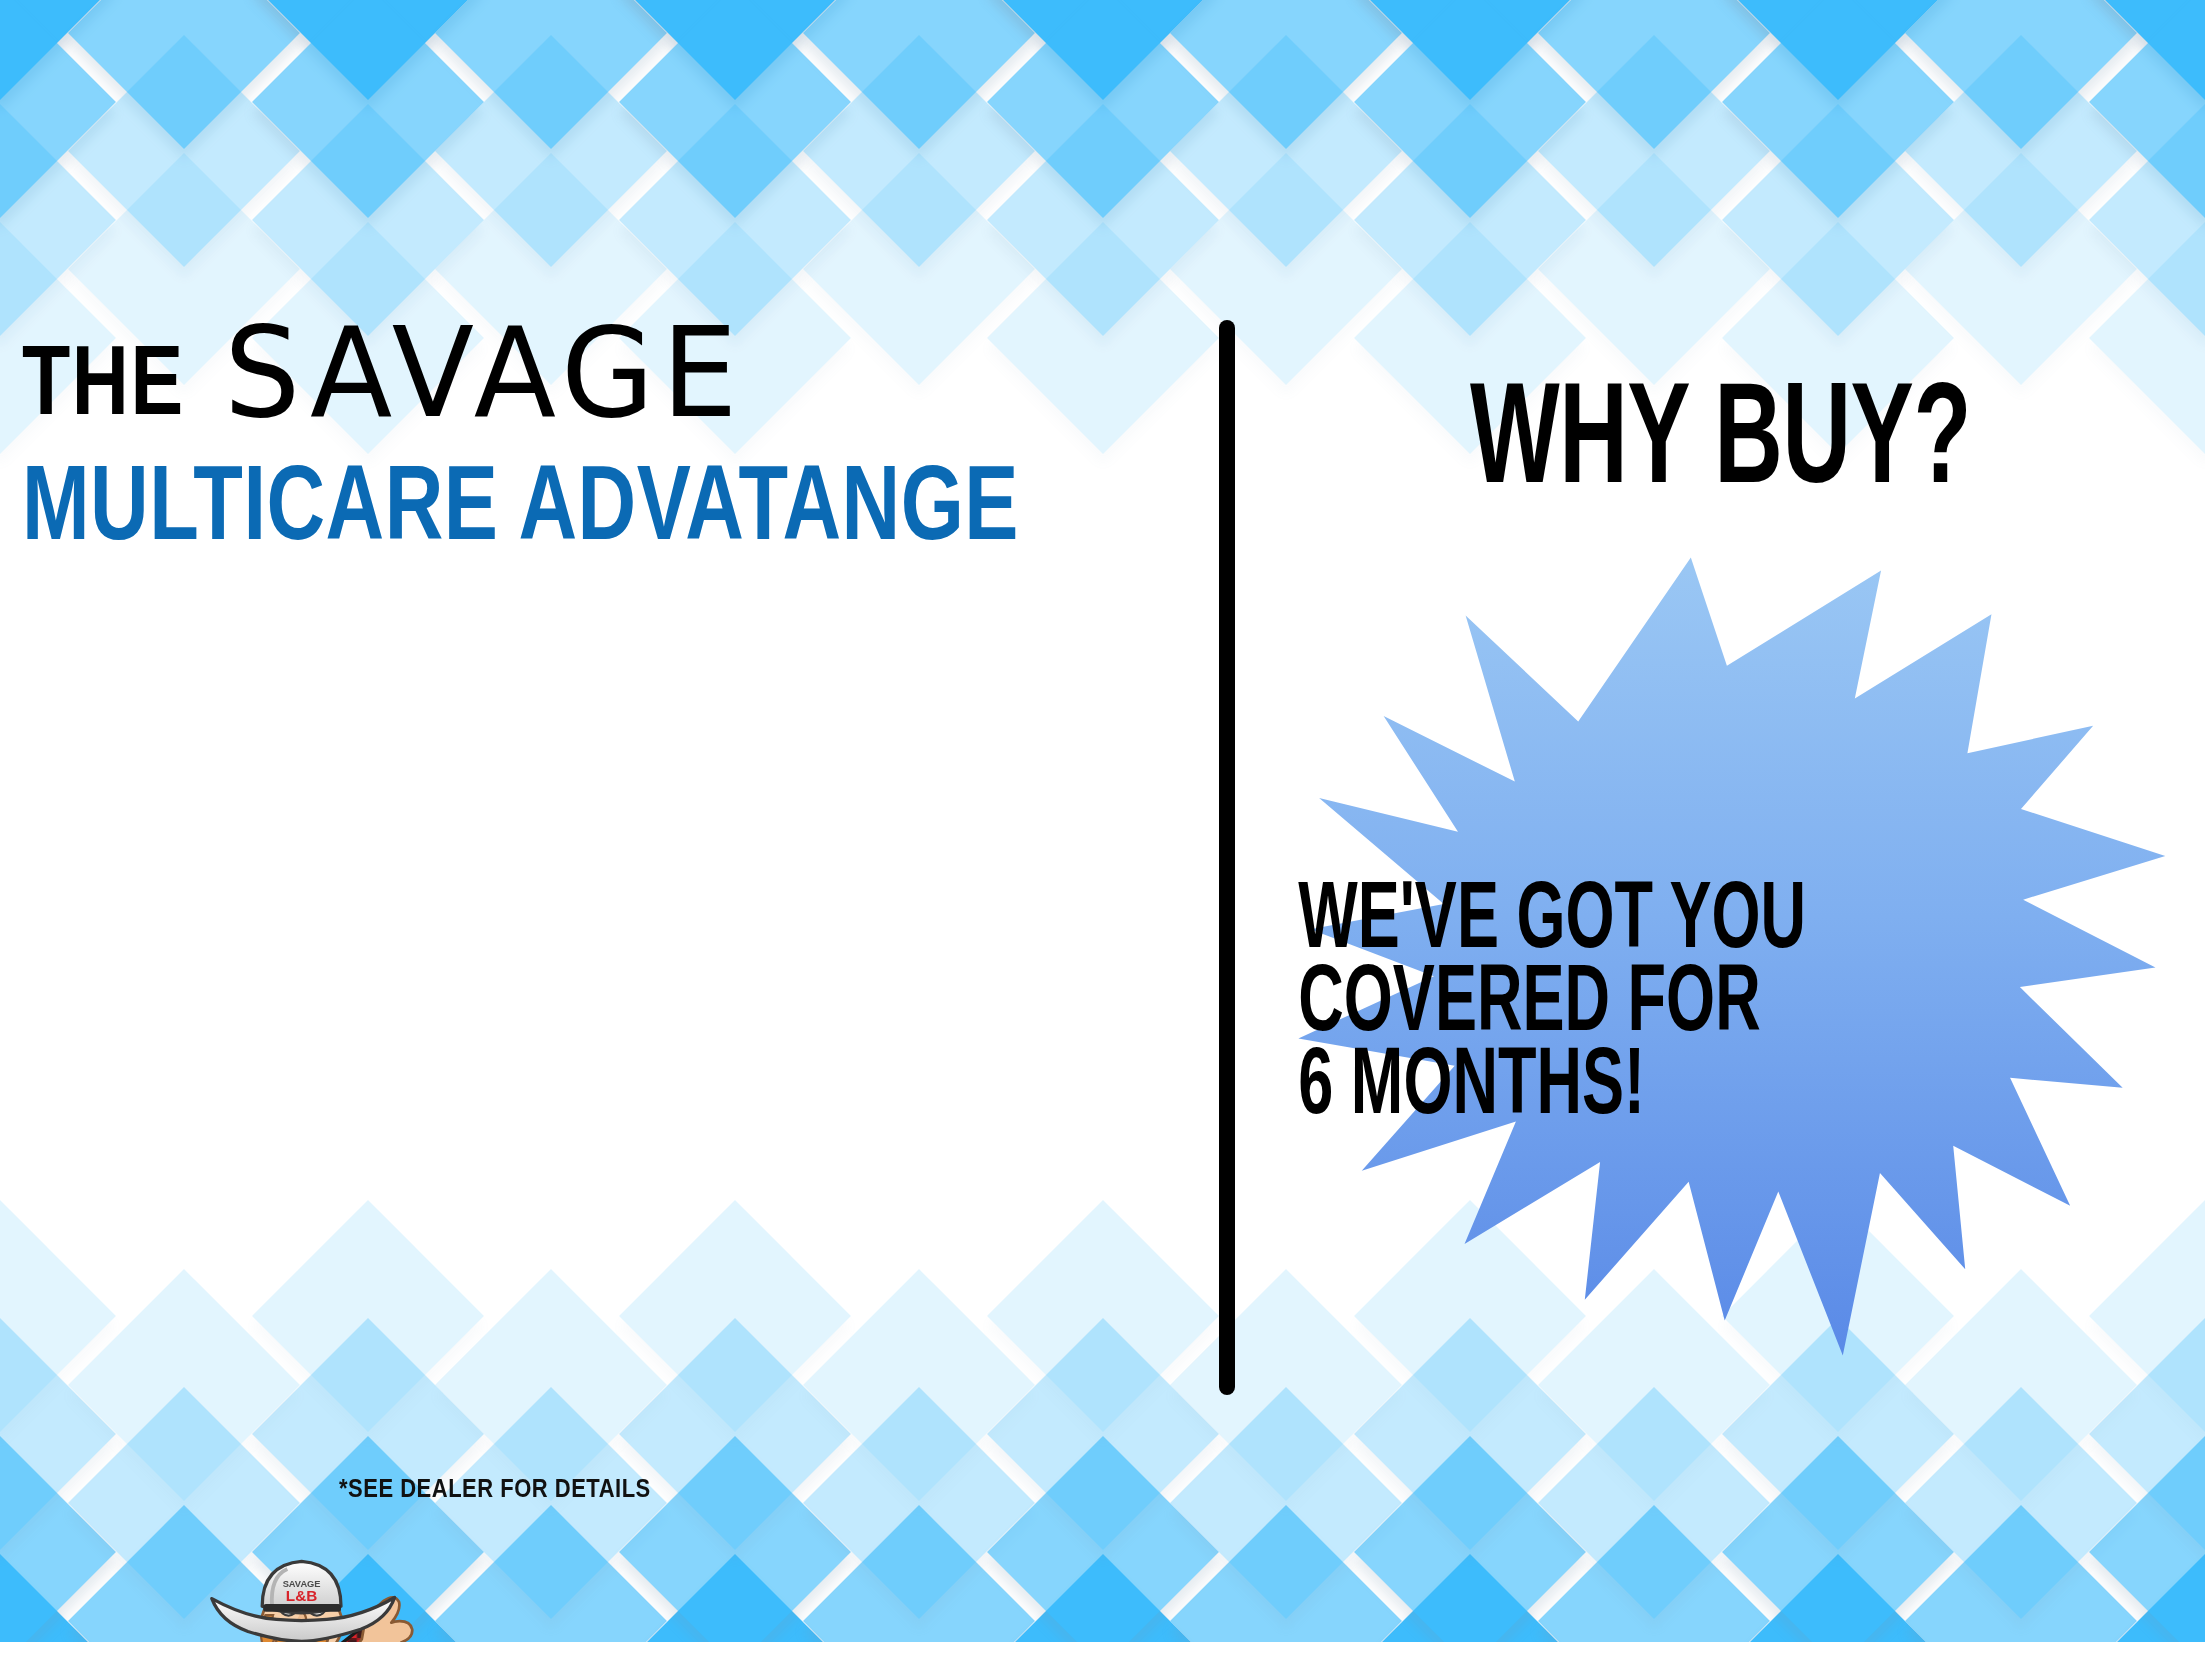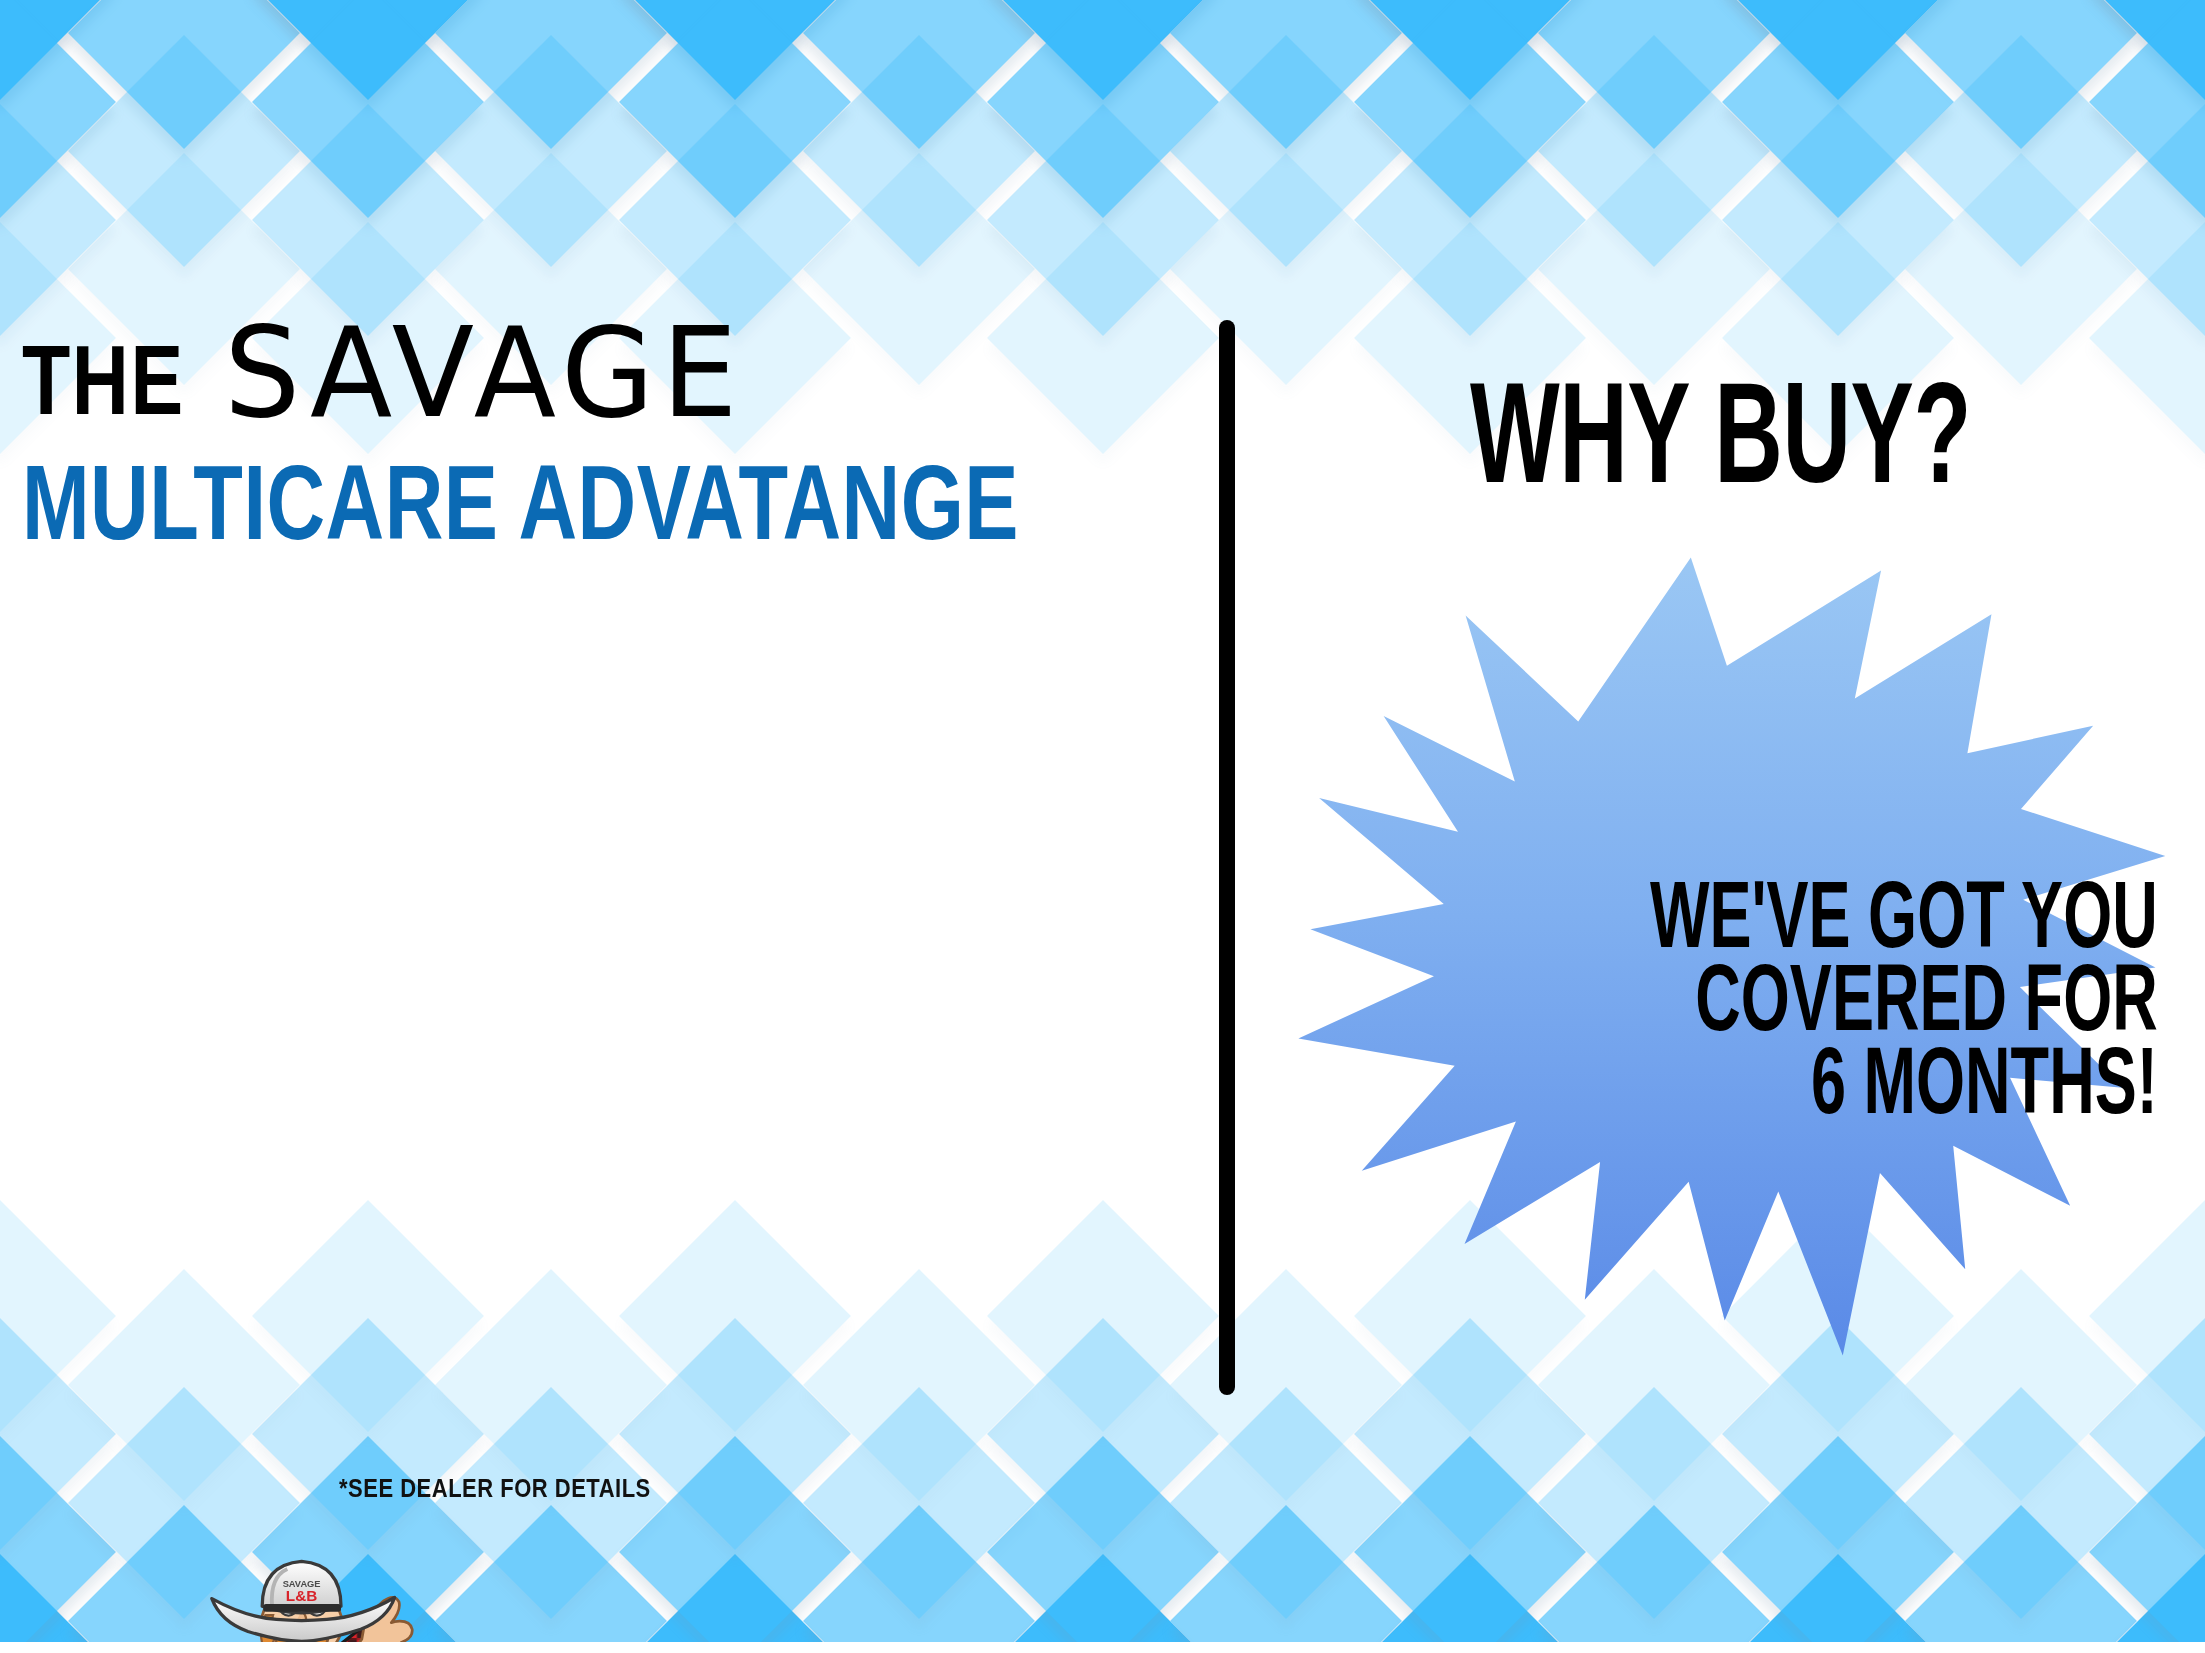--- a/index.html
+++ b/index.html
@@ -175,21 +175,21 @@
     top: 257px;
     width: 886px;
     height: 809px;
   }
   .burst-wrap svg { display: block; width: 100%; height: 100%; }
   .burst-text {
     position: absolute;
     left: 49px;
     top: 577px;
     width: 886px;
-    text-align: right;
+    text-align: left;
     font-family: "Liberation Sans", sans-serif;
     font-weight: bold;
     color: #000000;
     line-height: 0.92;
     pointer-events: none;
   }
   .bt-line {
     font-size: 65px;
     letter-spacing: 0px;
     transform: scaleY(1.45) scaleX(0.97);

